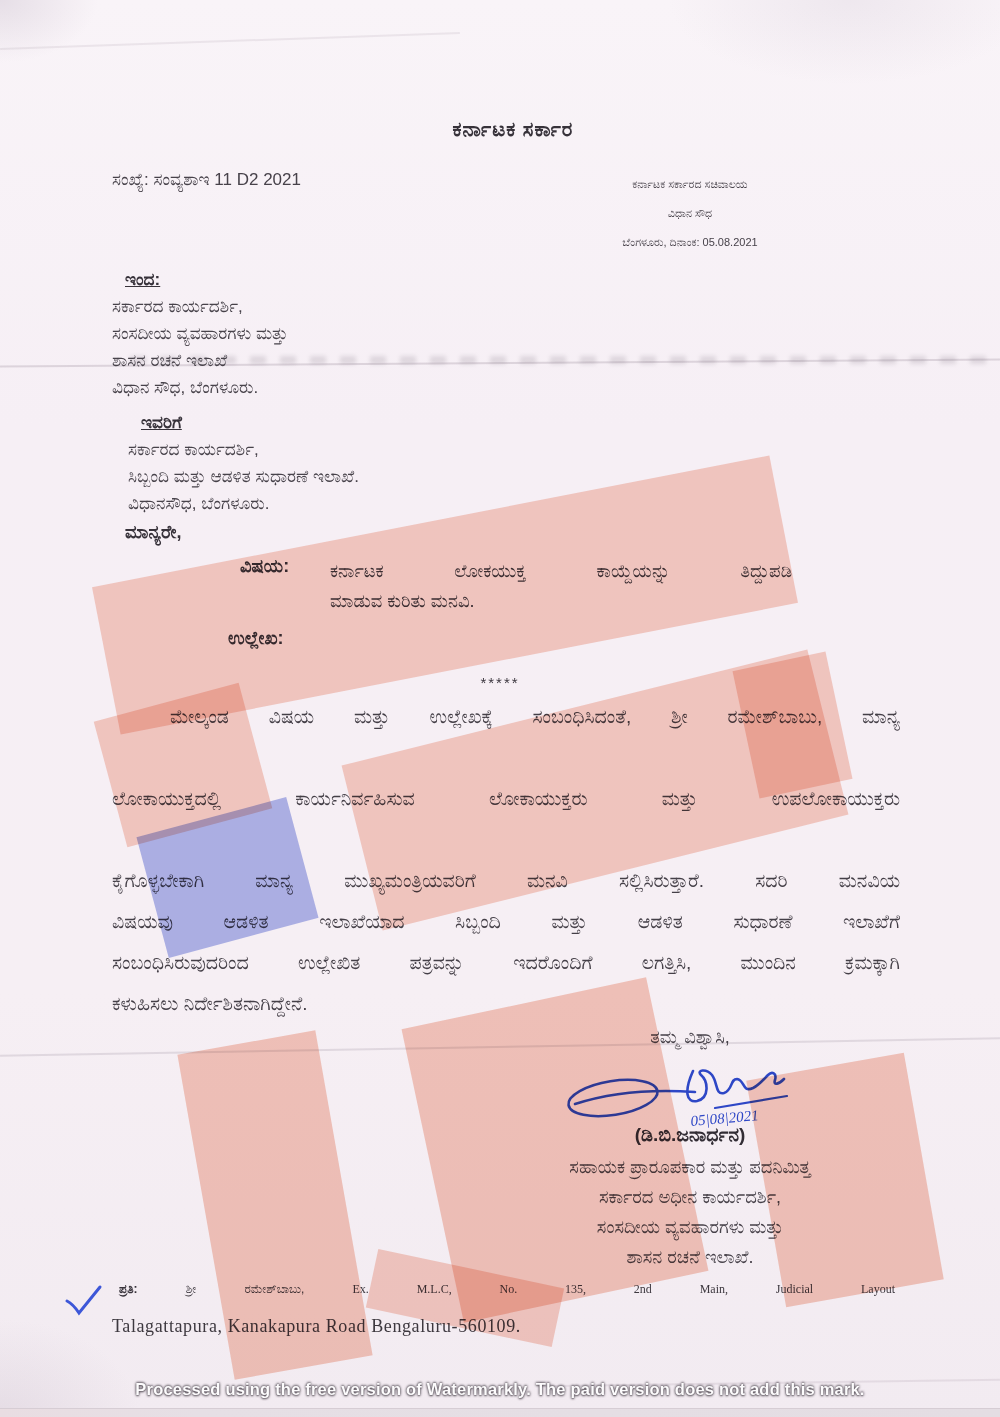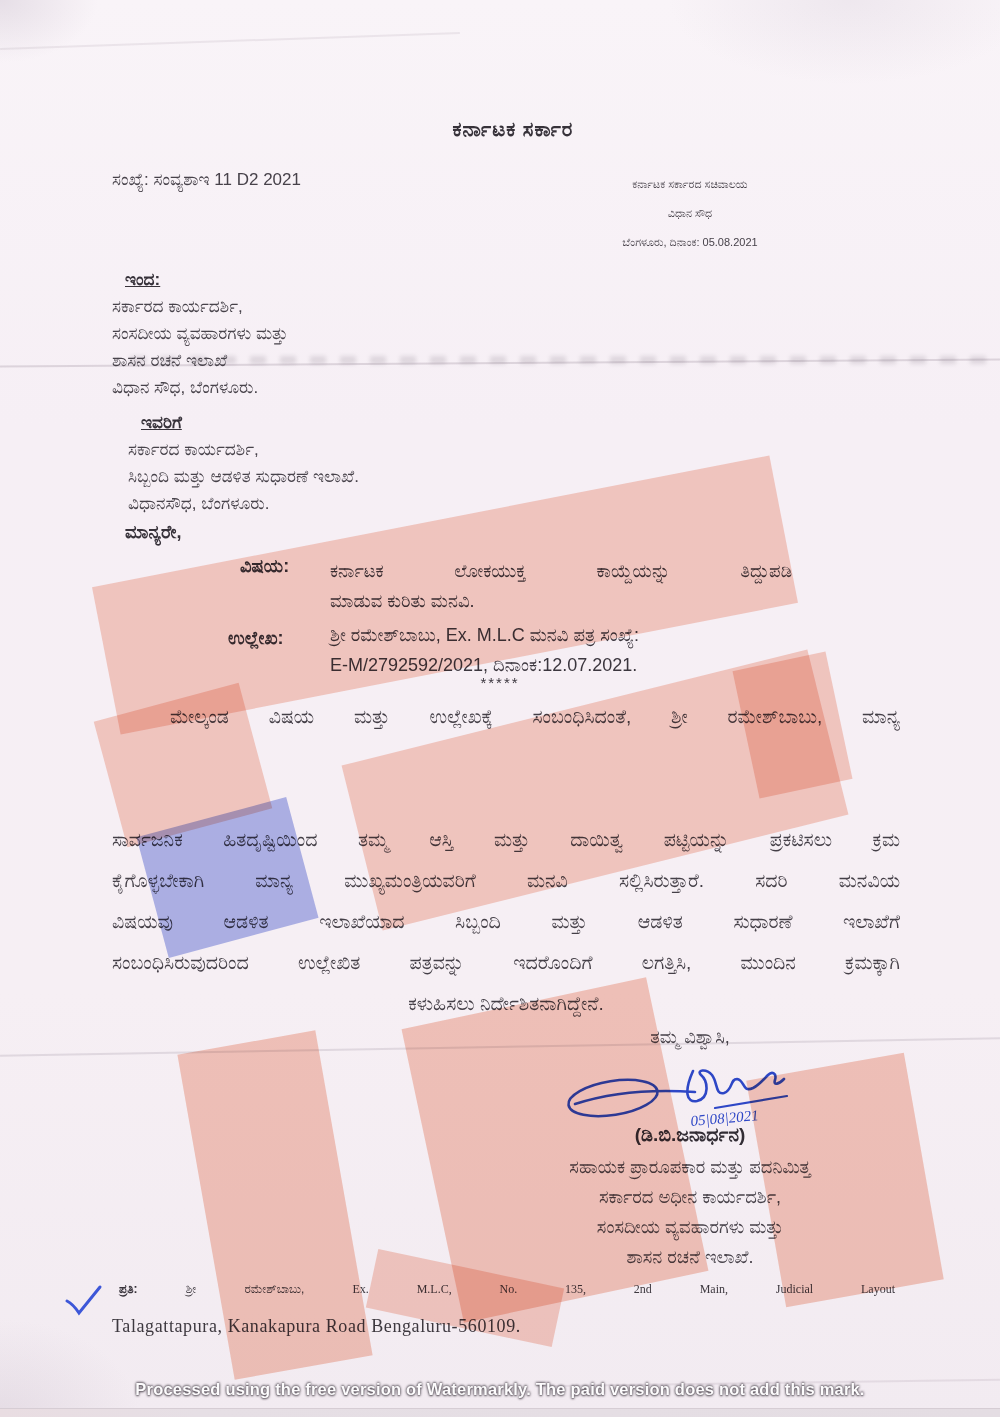--- a/index.html
+++ b/index.html
@@ -101,33 +101,29 @@
 
   <div class="txt salutation bold">ಮಾನ್ಯರೇ,</div>
 
   <div class="txt subj-label">ವಿಷಯ:</div>
   <div class="txt subj-text">
     <div class="jst">ಕರ್ನಾಟಕ ಲೋಕಯುಕ್ತ ಕಾಯ್ದೆಯನ್ನು ತಿದ್ದುಪಡಿ</div>
     <div>ಮಾಡುವ ಕುರಿತು ಮನವಿ.</div>
   </div>
 
   <div class="txt ref-label">ಉಲ್ಲೇಖ:</div>
-  <div class="txt ref-text">
-    <div>ಶ್ರೀ ರಮೇಶ್‌ಬಾಬು, Ex. M.L.C ಮನವಿ ಪತ್ರ ಸಂಖ್ಯೆ:</div>
-    <div>E-M/2792592/2021, ದಿನಾಂಕ:12.07.2021.</div>
-  </div>
 
   <div class="txt separator">*****</div>
 
   <div class="txt body-line jst indent" style="top:706px;">ಮೇಲ್ಕಂಡ ವಿಷಯ ಮತ್ತು ಉಲ್ಲೇಖಕ್ಕೆ ಸಂಬಂಧಿಸಿದಂತೆ, ಶ್ರೀ ರಮೇಶ್‌ಬಾಬು, ಮಾನ್ಯ</div>
-  <div class="txt body-line jst" style="top:829px;">ಸಾರ್ವಜನಿಕ ಹಿತದೃಷ್ಟಿಯಿಂದ ತಮ್ಮ ಆಸ್ತಿ ಮತ್ತು ದಾಯಿತ್ವ ಪಟ್ಟಿಯನ್ನು ಪ್ರಕಟಿಸಲು ಕ್ರಮ</div>
+  <div class="txt body-line jst" style="top:788px;">ಲೋಕಾಯುಕ್ತದಲ್ಲಿ ಕಾರ್ಯನಿರ್ವಹಿಸುವ ಲೋಕಾಯುಕ್ತರು ಮತ್ತು ಉಪಲೋಕಾಯುಕ್ತರು</div>
   <div class="txt body-line jst" style="top:870px;">ಕೈಗೊಳ್ಳಬೇಕಾಗಿ ಮಾನ್ಯ ಮುಖ್ಯಮಂತ್ರಿಯವರಿಗೆ ಮನವಿ ಸಲ್ಲಿಸಿರುತ್ತಾರೆ. ಸದರಿ ಮನವಿಯ</div>
   <div class="txt body-line jst" style="top:911px;">ವಿಷಯವು ಆಡಳಿತ ಇಲಾಖೆಯಾದ ಸಿಬ್ಬಂದಿ ಮತ್ತು ಆಡಳಿತ ಸುಧಾರಣೆ ಇಲಾಖೆಗೆ</div>
   <div class="txt body-line jst" style="top:952px;">ಸಂಬಂಧಿಸಿರುವುದರಿಂದ ಉಲ್ಲೇಖಿತ ಪತ್ರವನ್ನು ಇದರೊಂದಿಗೆ ಲಗತ್ತಿಸಿ, ಮುಂದಿನ ಕ್ರಮಕ್ಕಾಗಿ</div>
-  <div class="txt body-line" style="top:993px;text-align:center;">ಕಳುಹಿಸಲು ನಿರ್ದೇಶಿತನಾಗಿದ್ದೇನೆ.</div>
+  <div class="txt body-line" style="top:993px;">ಕಳುಹಿಸಲು ನಿರ್ದೇಶಿತನಾಗಿದ್ದೇನೆ.</div>
 
   <div class="txt closing" style="top:1022px;">ತಮ್ಮ ವಿಶ್ವಾಸಿ,</div>
 
   <svg class="sig-svg" width="235" height="78" viewBox="0 0 235 78">
     <g fill="none" stroke="#2e47c6" stroke-width="2.6" stroke-linecap="round">
       <ellipse cx="48" cy="40" rx="45" ry="17" transform="rotate(-9 48 40)"></ellipse>
       <path d="M10 46 C 44 35, 86 31, 130 34"></path>
       <path d="M128 13 C 119 33, 121 45, 132 43 C 145 40, 143 23, 136 17 C 131 12, 141 10, 147 17 C 153 25, 150 37, 159 35 C 168 32, 165 21, 172 21 C 180 22, 177 35, 188 30 C 194 27, 198 22, 203 17 C 207 13, 212 15, 210 22 C 208 28, 214 26, 219 21"></path>
       <path d="M150 50 L 222 38" stroke-width="2.2"></path>
     </g>

